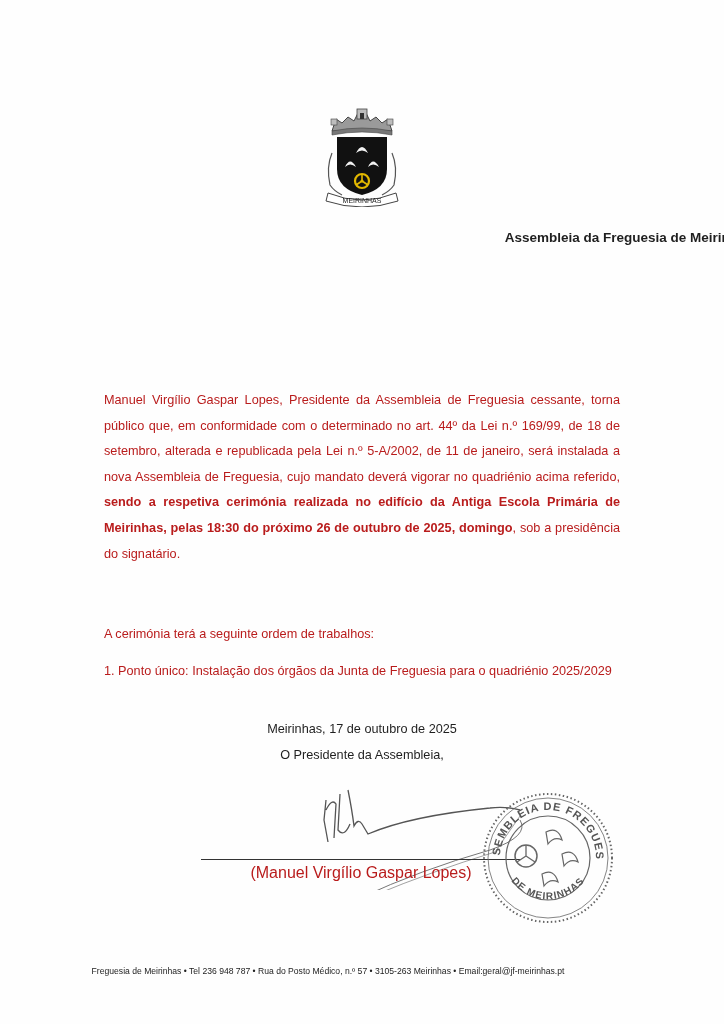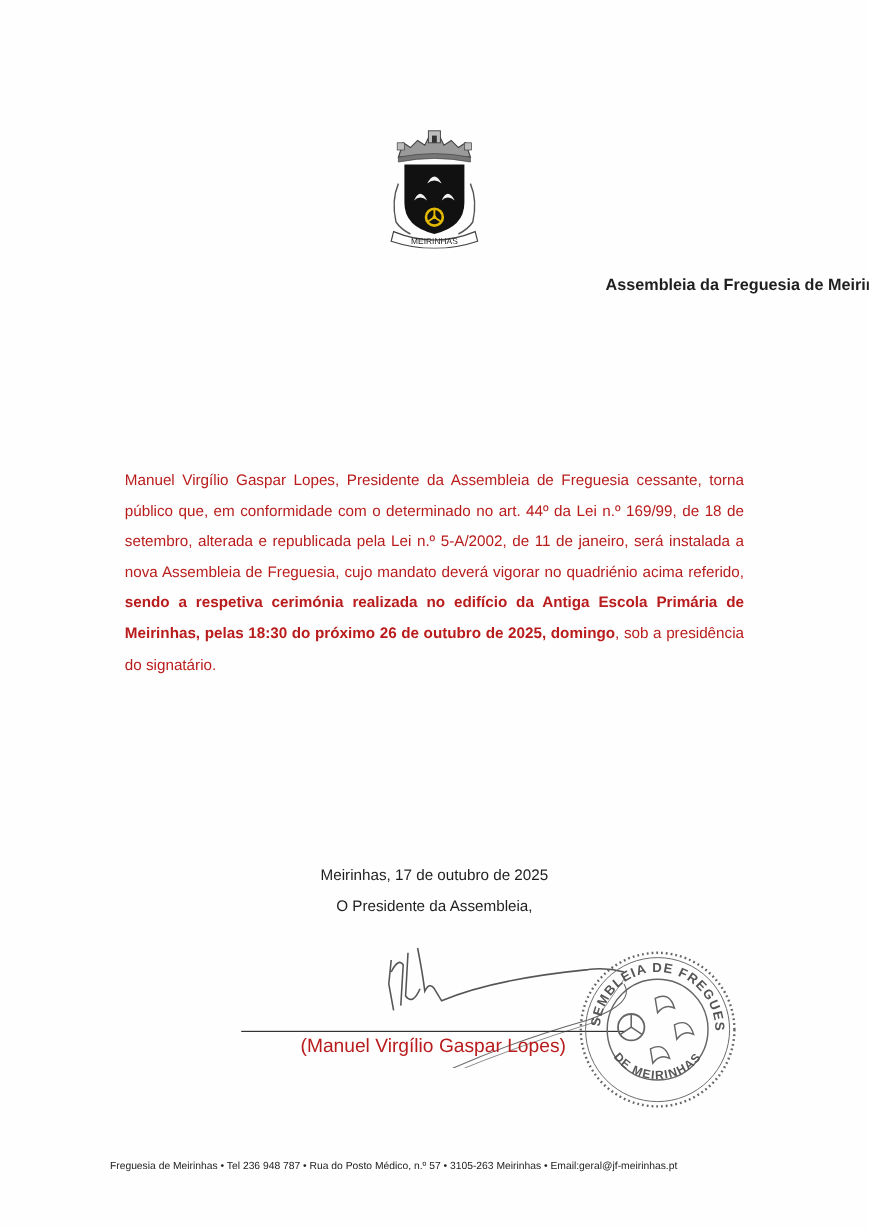--- a/index.html
+++ b/index.html
@@ -152,21 +152,23 @@
     <text x="50" y="96" text-anchor="middle" font-size="7" font-family="Liberation Sans, sans-serif" fill="#222">MEIRINHAS</text>
   </svg>
 
   <div class="heading h1">Assembleia da Freguesia de Meirinhas</div>
   <div class="heading h3">2025/4</div>
 
 
   <div class="body-text p1"><span>Manuel Virgílio Gaspar Lopes, Presidente da Assembleia de Freguesia cessante, torna público que, em conformidade com o determinado no art. 44º da Lei n.º 169/99, de 18 de setembro, alterada e republicada  pela Lei n.º 5-A/2002, de 11 de janeiro, será instalada a nova Assembleia de Freguesia, cujo mandato deverá vigorar no quadriénio acima referido, </span><b>sendo a respetiva cerimónia realizada no edifício da Antiga Escola Primária de Meirinhas, pelas 18:30 do próximo 26 de outubro de 2025, domingo</b><span>, sob a presidência do signatário.</span></div>
 
 
-
+  <div class="body-text p3">A cerimónia terá a seguinte ordem de trabalhos:</div>
+
+  <div class="body-text p4">1. Ponto único: Instalação dos órgãos da Junta de Freguesia para o quadriénio 2025/2029</div>
 
   <div class="center-line place-date">Meirinhas, 17 de outubro de 2025</div>
   <div class="center-line signer-role">O Presidente da Assembleia,</div>
 
   <svg class="signature" viewBox="0 0 460 110">
     <path d="M136 20 L134 40 L138 62 M136 30 Q142 18 146 24 L144 58 M150 14 L148 50 Q154 58 160 44 M158 10 Q162 30 164 46 Q168 38 172 44 L178 54 Q220 36 300 28 Q315 26 330 30" fill="none" stroke="#555" stroke-width="1.3"></path>
     <path d="M170 118 Q230 90 300 70 Q340 56 330 40" fill="none" stroke="#666" stroke-width="0.9"></path>
     <path d="M185 115 Q240 92 305 72 L330 36" fill="none" stroke="#777" stroke-width="0.7"></path>
   </svg>
 

